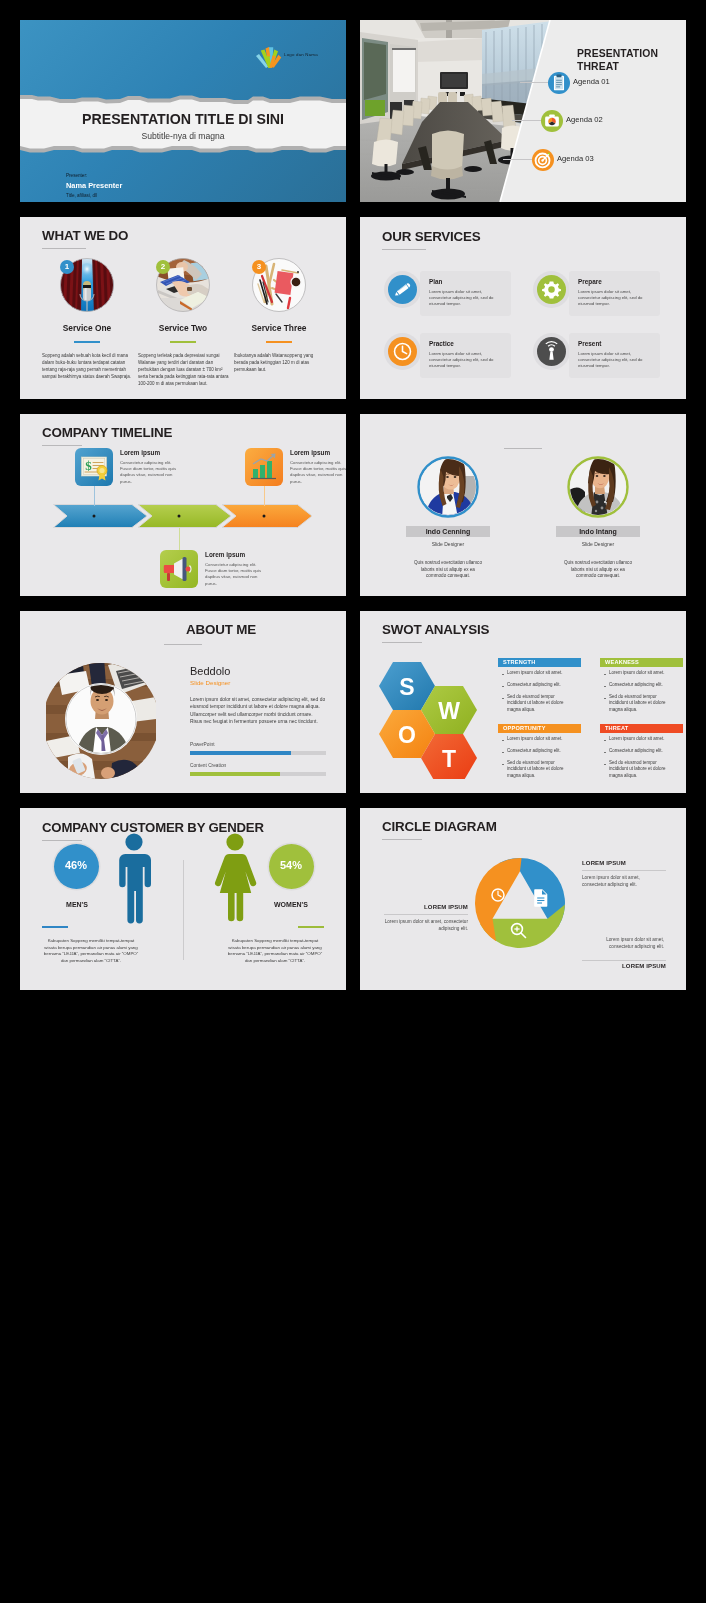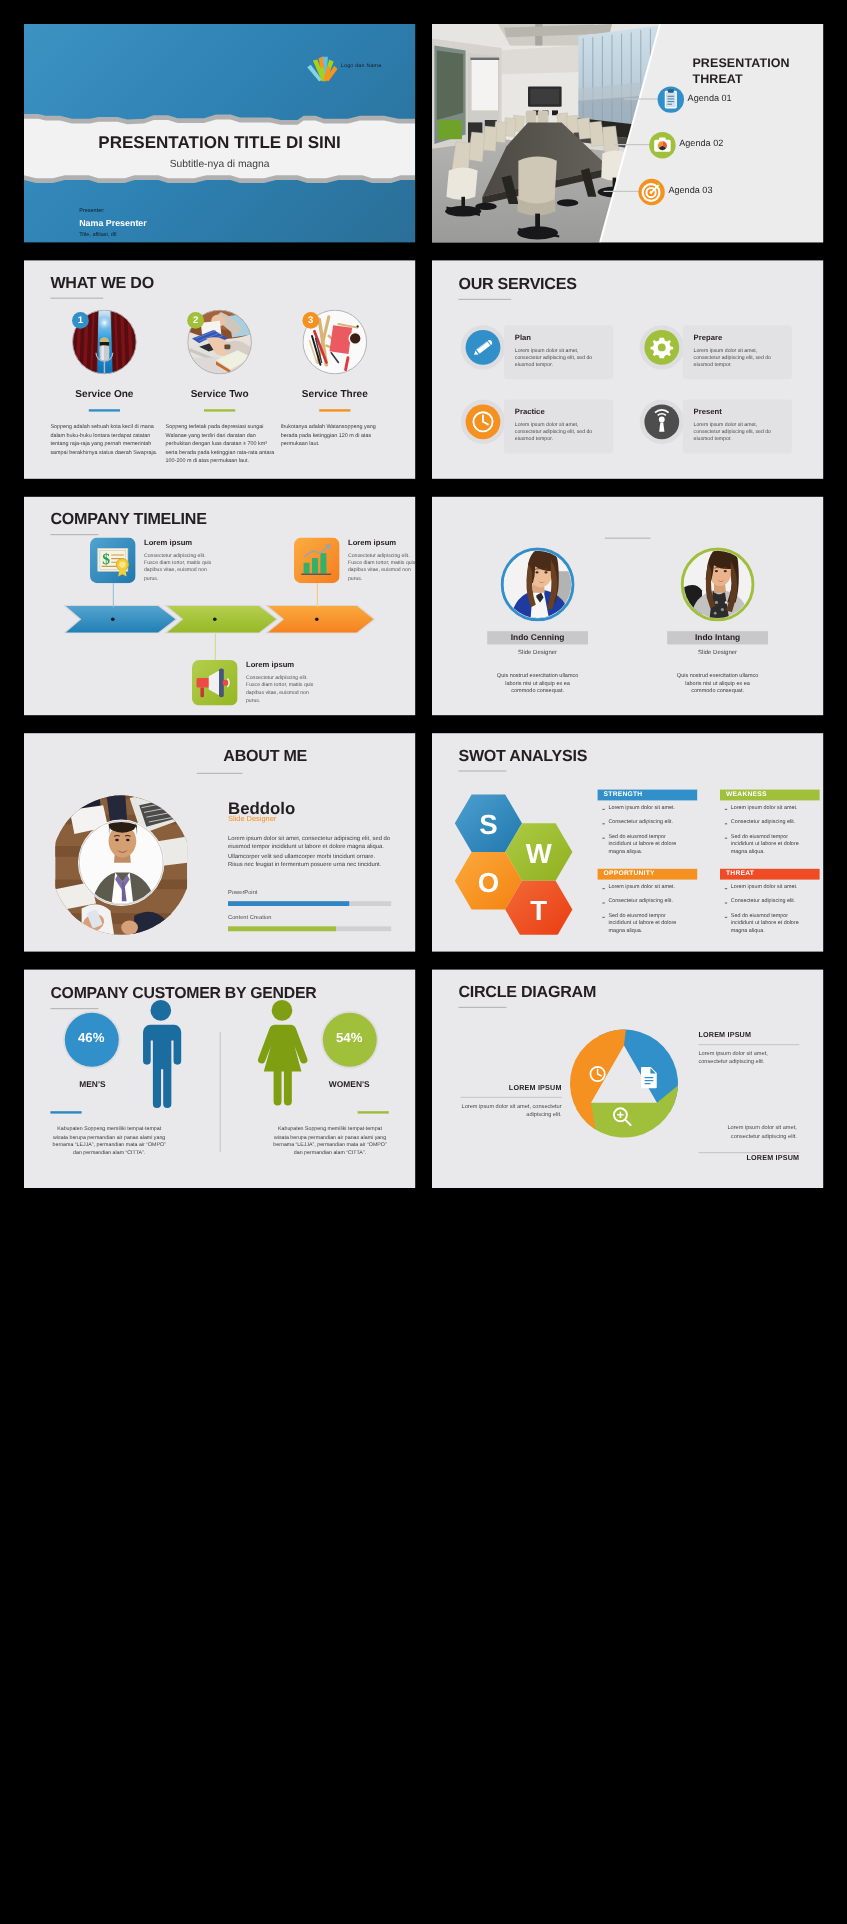--- a/index.html
+++ b/index.html
@@ -716,21 +716,21 @@
           </g>
         <g stroke="#3a281a" stroke-width="0.9" fill="none">
             <path d="M49 40 q2.4 -1.4 4.8 -0.4"></path>
             <path d="M58.2 39.6 q2.4 -1 4.6 0.4"></path>
           </g>
         <path d="M51 51 q5 4 10 0 q-5 5.4 -10 0 z" fill="#8a4a3a"></path>
         <path d="M51.6 51.5 q4.4 1.8 8.8 0 q-4.4 1.8 -8.8 0 z" fill="#fff"></path>
       </g>
     </svg>
 
-    <div style="position:absolute;left:170px;top:54px;font-size:14px;font-weight:bold;color:#231f20;">Beddolo</div>
+    <div style="position:absolute;left:170px;top:54px;font-size:11px;font-weight:normal;color:#231f20;">Beddolo</div>
     <div style="position:absolute;left:170px;top:68px;font-size:6.2px;color:#f59120;">Slide Designer</div>
     <div style="position:absolute;left:170px;top:85px;width:136px;font-size:4.9px;line-height:1.52;color:#3b3b3b;">Lorem ipsum dolor sit amet, consectetur adipiscing elit, sed do eiusmod tempor incididunt ut labore et dolore magna aliqua. Ullamcorper velit sed ullamcorper morbi tincidunt ornare. Risus nec feugiat in fermentum posuere urna nec tincidunt.</div>
 
     <div class="sk-label" style="left:170px;top:131px;">PowerPoint</div>
     <div class="sk-track" style="left:170px;top:140px;width:136px;">
       <div class="sk-fill" style="left:0;top:0;width:101px;background:#2f86c5;"></div>
     </div>
     <div class="sk-label" style="left:170px;top:152px;">Content Creation</div>
     <div class="sk-track" style="left:170px;top:161px;width:136px;">
       <div class="sk-fill" style="left:0;top:0;width:90px;background:#a0c03c;"></div>

